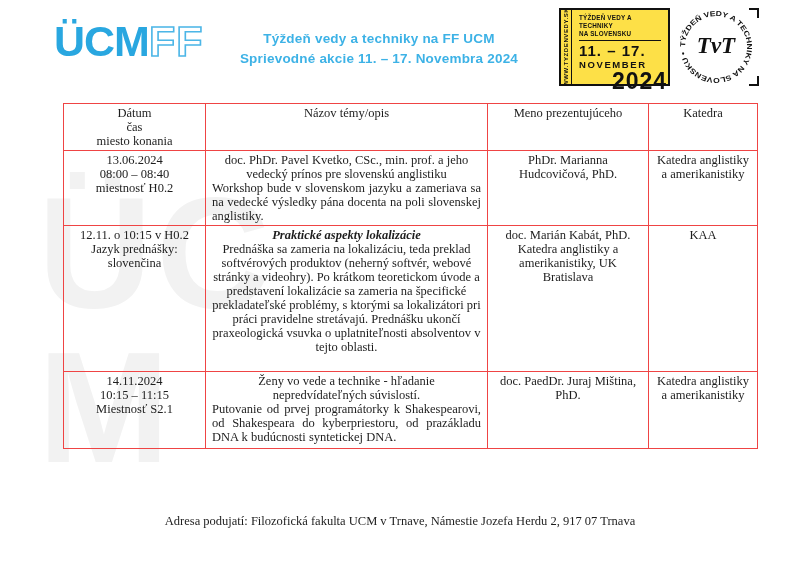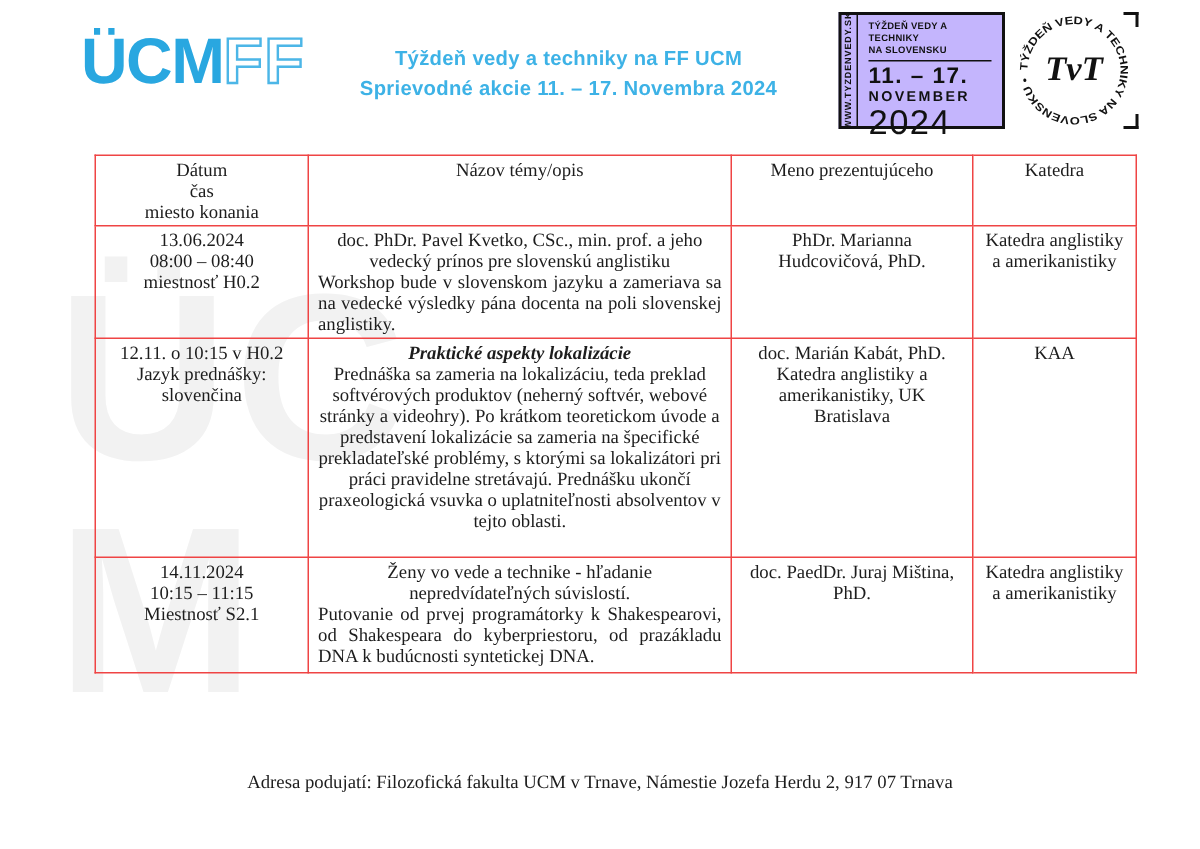--- a/index.html
+++ b/index.html
@@ -62,21 +62,21 @@
   .stamp {
     position: absolute; left: 559px; top: 8px;
     display: flex; align-items: stretch;
     z-index: 2;
     color: #111;
   }
   .stamp-box {
     border: 2px solid #111;
     display: flex; align-items: stretch;
     height: 78px;
-    background: #c4b5fd;
+    background: #fde047;
   }
   .stamp-site {
     writing-mode: vertical-rl;
     transform: rotate(180deg);
     font-family: "Liberation Sans", sans-serif;
     font-size: 6px; font-weight: 700;
     letter-spacing: 0.6px;
     padding: 3px 2px;
     border-left: 1.5px solid #111; 
     display: flex; align-items: center; justify-content: center;
@@ -84,21 +84,21 @@
   .stamp-date {
     padding: 4px 7px 2px 7px;
     font-family: "Liberation Sans", sans-serif;
     width: 96px;
   }
   .stamp-evt { font-size: 6.3px; font-weight: 700; letter-spacing: 0.2px; line-height: 1.25; }
   .stamp-evt2 { font-size: 6.3px; font-weight: 700; letter-spacing: 0.2px; line-height: 1.25;
     border-bottom: 1px solid #111; padding-bottom: 2px; margin-bottom: 2px; }
   .stamp-days { font-size: 15px; font-weight: 700; letter-spacing: 1px; line-height: 1.1; }
   .stamp-month { font-size: 9.5px; font-weight: 700; letter-spacing: 1.6px; line-height: 1.2; }
-  .stamp-year { font-size: 23px; font-weight: 400; letter-spacing: 1px; line-height: 1.0; }
+  .stamp-year { font-size: 23px; font-weight: 700; letter-spacing: 1px; line-height: 1.0; margin-left: 33px; }
   .stamp-circle {
     position: relative;
     width: 86px; height: 78px;
     margin-left: 3px;
     display: flex; align-items: center; justify-content: center;
   }
   .bracket { position: absolute; width: 10px; height: 10px; }
   .bracket.tr { top: 0; right: 0; border-top: 2px solid #111; border-right: 2px solid #111; }
   .bracket.br { bottom: 0; right: 0; border-bottom: 2px solid #111; border-right: 2px solid #111; }
 

